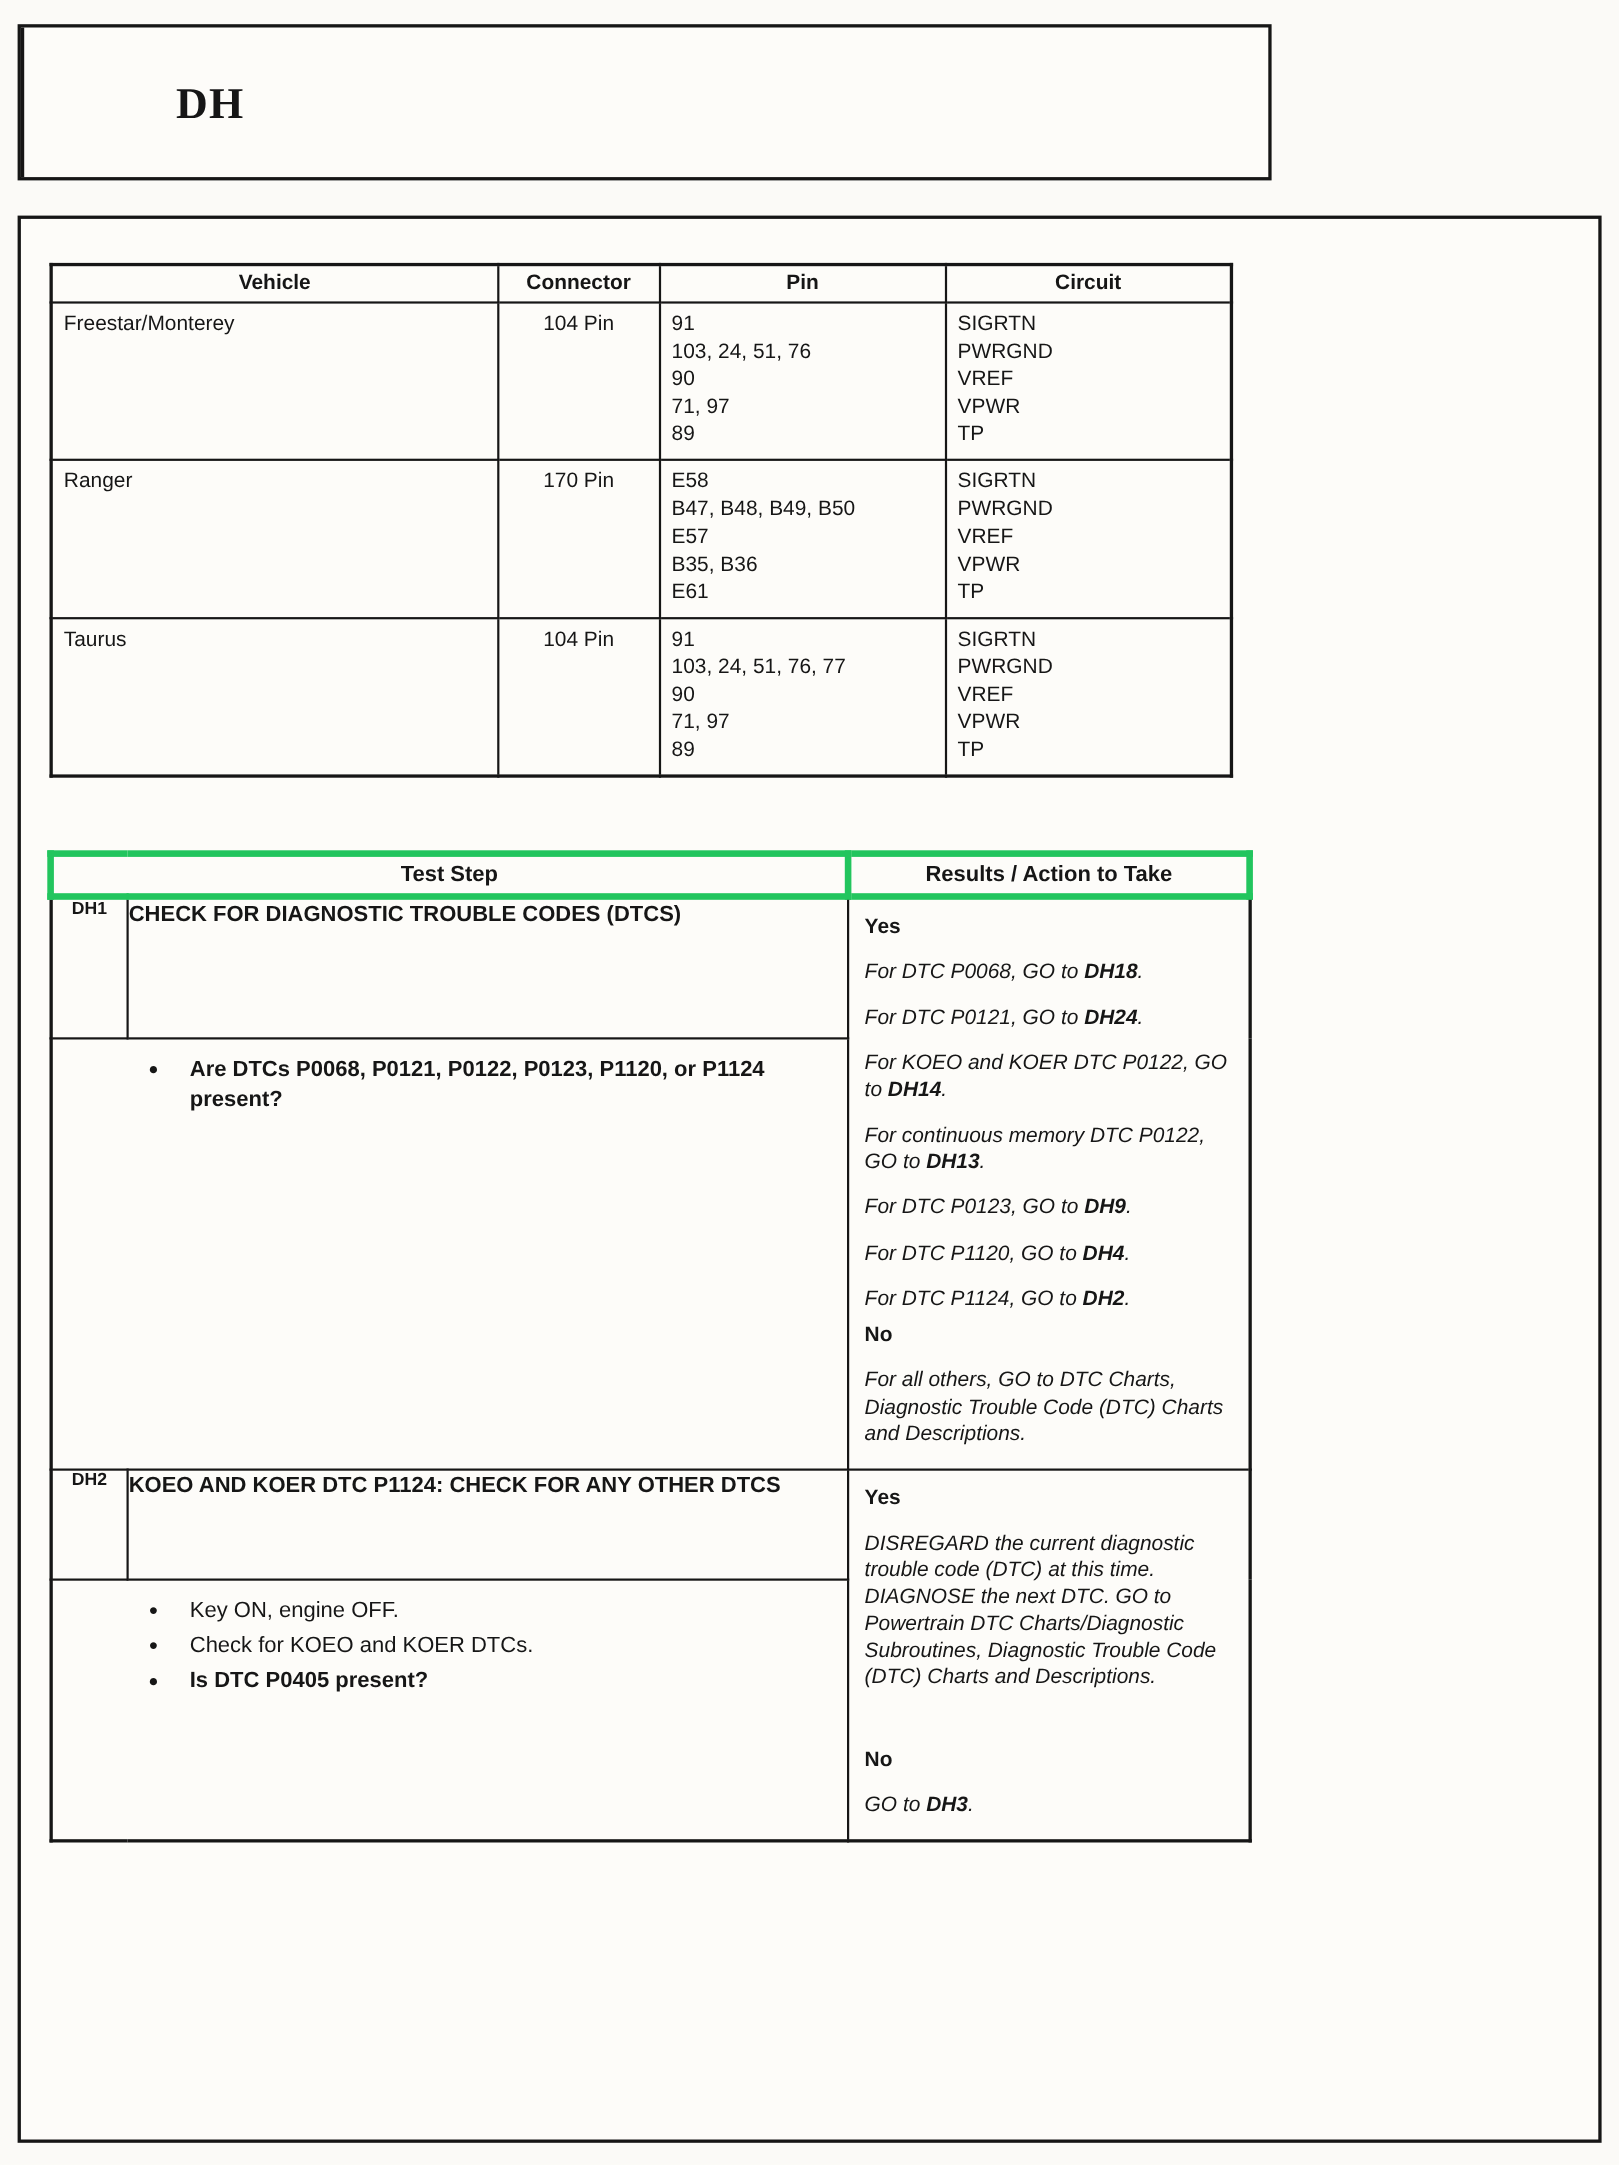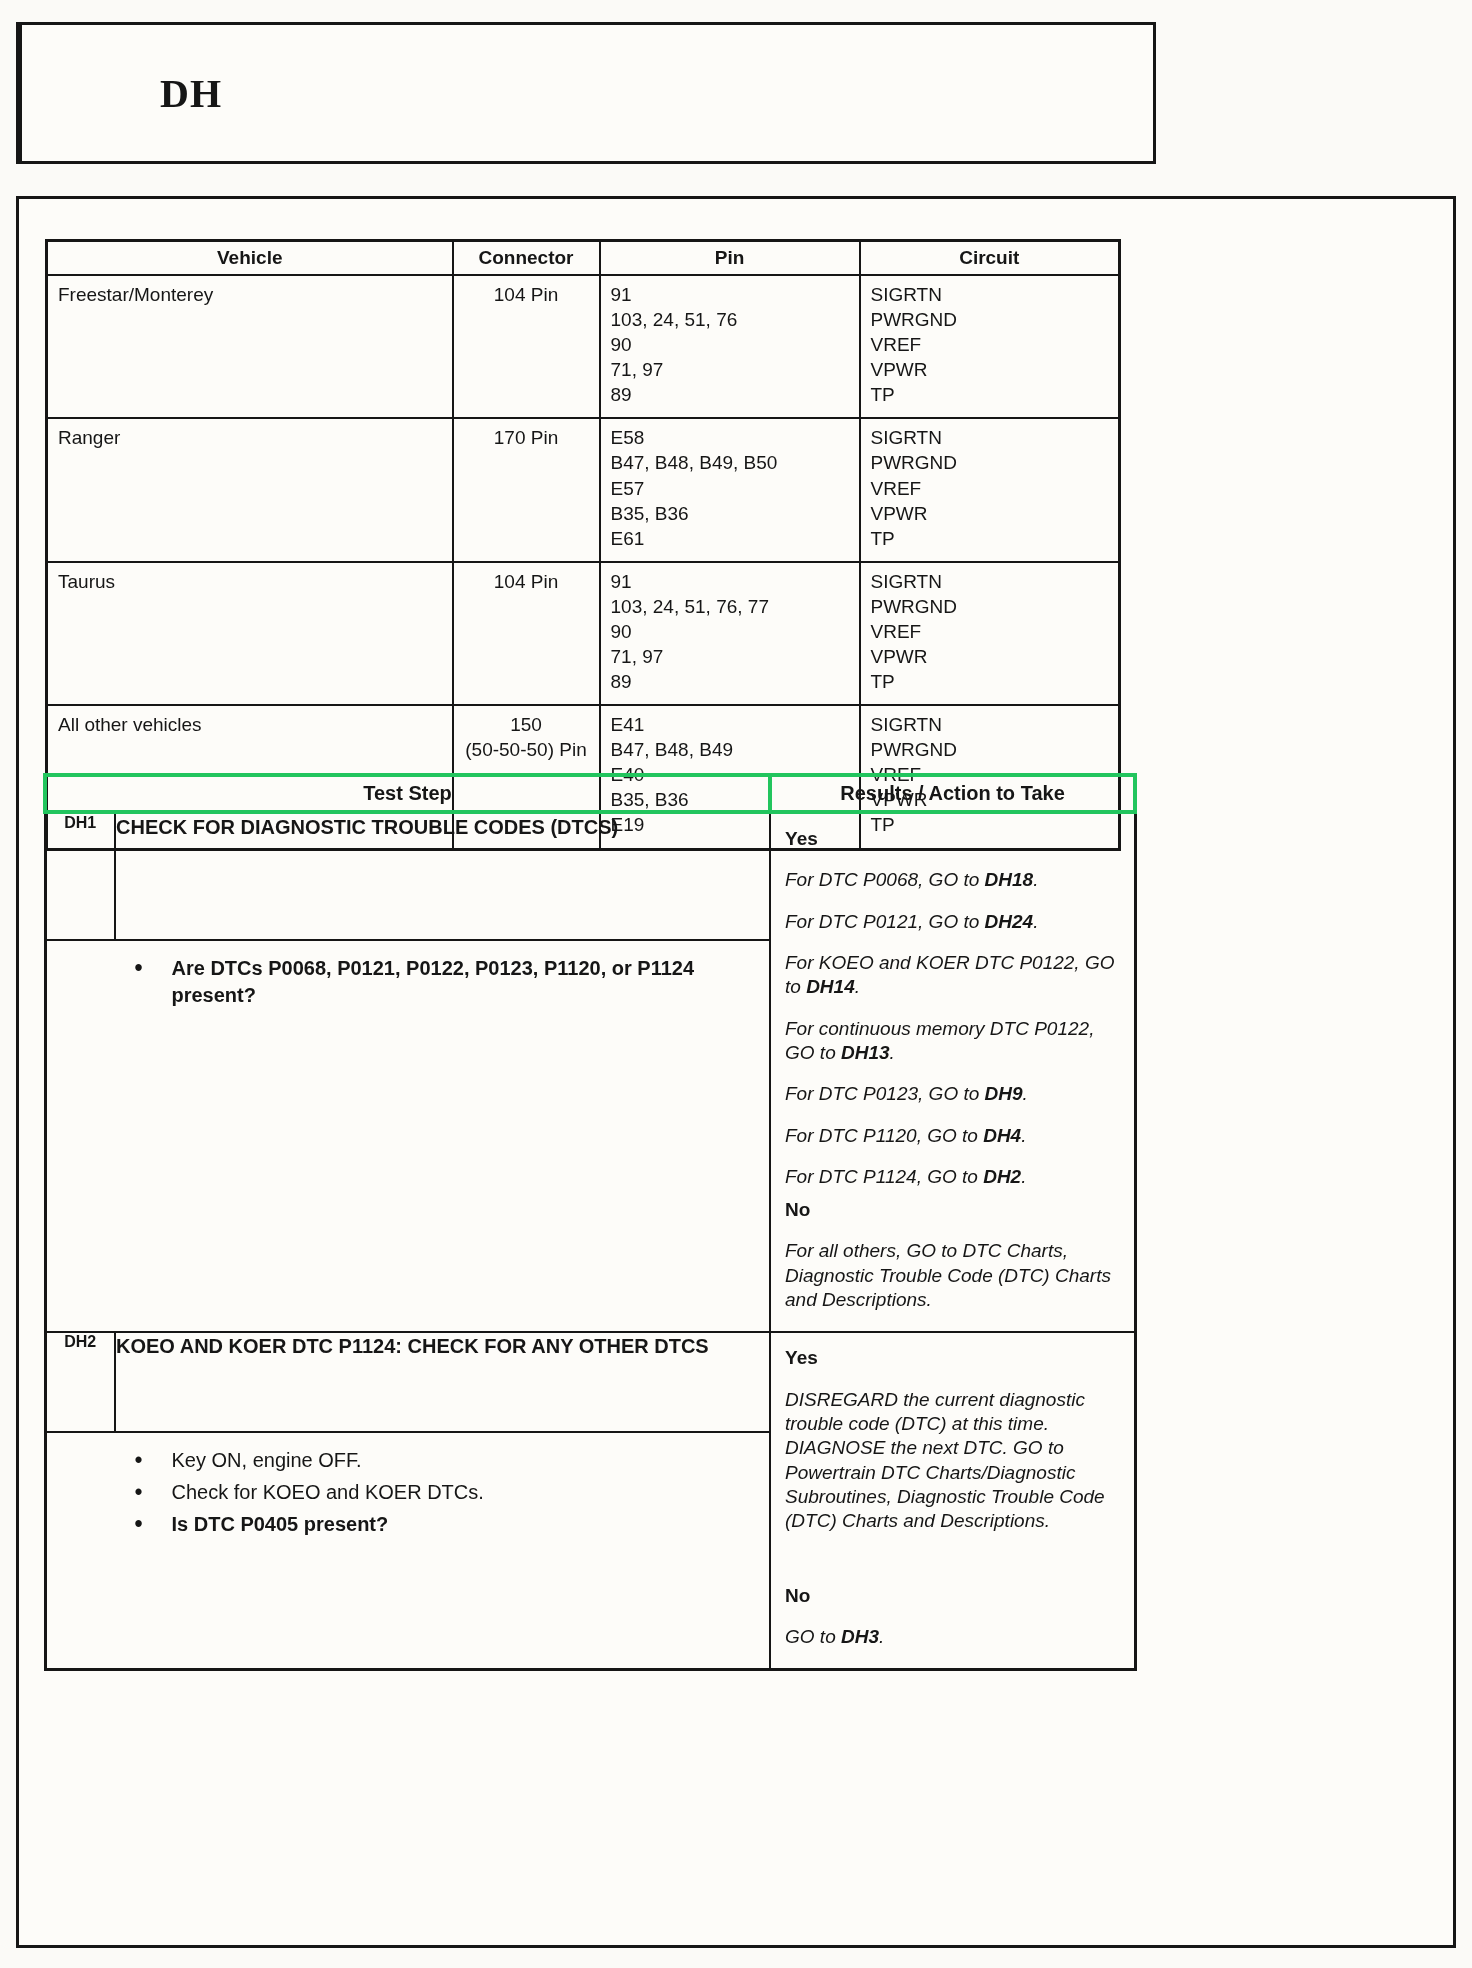--- a/index.html
+++ b/index.html
@@ -72,21 +72,21 @@
   .pre-lines { white-space: pre-line; }
   .cell-connector { text-align: center; }
 
   
   .test-table {
     position: absolute; top: 574px; left: 24px;
     width: 1090px;
     border: 3px solid #161616;
   }
   .test-table th {
-    border: 4px solid #22c55e;
+    border: 6px solid #22c55e;
     font-size: 20px; font-weight: bold;
     text-align: center;
     padding: 5px 4px;
   }
   .test-table td {
     border: 2px solid #161616;
     vertical-align: top;
     padding: 0;
   }
   .step-id {
@@ -191,35 +191,20 @@
 103, 24, 51, 76, 77
 90
 71, 97
 89</td>
           <td class="pre-lines">SIGRTN
 PWRGND
 VREF
 VPWR
 TP</td>
         </tr>
-        <tr>
-          <td>All other vehicles</td>
-          <td class="cell-connector pre-lines">150
-(50-50-50) Pin</td>
-          <td class="pre-lines">E41
-B47, B48, B49
-E40
-B35, B36
-E19</td>
-          <td class="pre-lines">SIGRTN
-PWRGND
-VREF
-VPWR
-TP</td>
-        </tr>
       </tbody>
     </table>
 
     <table class="test-table">
       <colgroup>
         <col style="width:70px">
           <col style="width:655px">
           <col style="width:365px">
       </colgroup>
       <tbody>

